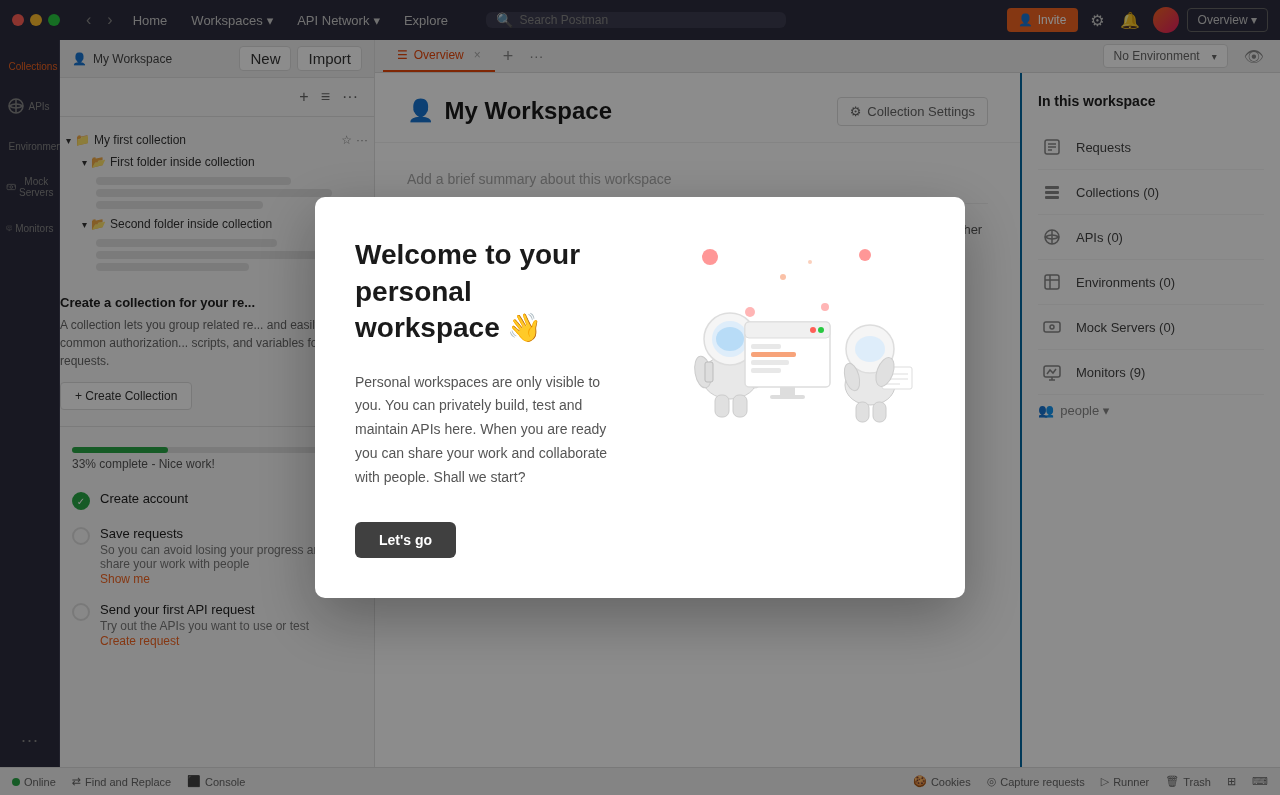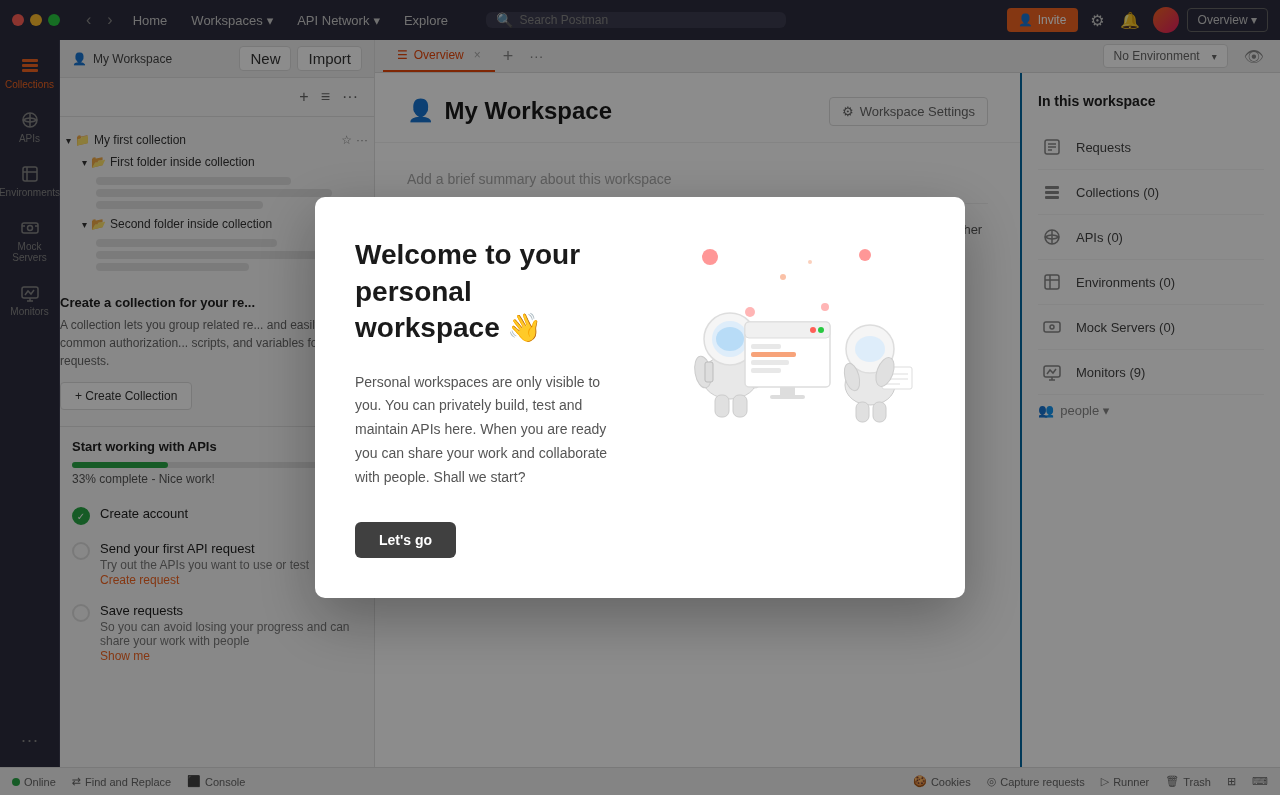--- a/index.html
+++ b/index.html
@@ -41,21 +41,20 @@
       background: #2c2c3e;
       display: flex;
       flex-direction: column;
       align-items: center;
       padding: 8px 0;
       gap: 4px;
       border-right: 1px solid #3d3d50;
     }
     .sidebar-item {
       display: flex;
-      flex-direction: column;
       align-items: center;
       padding: 8px 4px;
       cursor: pointer;
       border-radius: 4px;
       color: #888;
       gap: 3px;
       width: 56px;
       font-size: 10px;
       text-align: center;
     }
@@ -371,52 +370,48 @@
         </div>
       </div>
 
       <div style="padding: 16px 0;">
         <div style="font-size:13px; font-weight:600; color:#222; margin-bottom:6px;">Create a collection for your re...</div>
         <div style="font-size:12px; color:#666; line-height:1.5; margin-bottom:12px;">A collection lets you group related re... and easily set common authorization... scripts, and variables for all requests.</div>
         <button style="background:#fff; border:1px solid #ddd; border-radius:4px; padding:6px 14px; font-size:12px; cursor:pointer; color:#333;">+ Create Collection</button>
       </div>
 
       <div style="border-top:1px solid #e0e0e0; padding:12px;">
-        <div class="progress-header">
-          <span style="font-size:13px; font-weight:600; color:#222;">Start working with APIs</span>
-          <span style="color:#888; cursor:pointer;">▾</span>
-        </div>
         <div class="progress-bar-bg" style="margin:8px 0 4px;">
           <div class="progress-bar-fill" style="width:33%;"></div>
         </div>
         <div class="progress-text">33% complete - Nice work!</div>
 
         <div class="checklist">
           <div class="checklist-item">
             <div class="check-circle done">✓</div>
             <div class="checklist-text">
               <h4>Create account</h4>
+            </div>
+          </div>
+          <div class="checklist-item">
+            <div class="check-circle"></div>
+            <div class="checklist-text">
+              <h4>Save requests</h4>
+              <p>So you can avoid losing your progress and can share your work with people</p>
+              <a href="#">Show me</a>
             </div>
           </div>
           <div class="checklist-item">
             <div class="check-circle"></div>
             <div class="checklist-text">
               <h4>Send your first API request</h4>
               <p>Try out the APIs you want to use or test</p>
               <a href="#">Create request</a>
             </div>
           </div>
-          <div class="checklist-item">
-            <div class="check-circle"></div>
-            <div class="checklist-text">
-              <h4>Save requests</h4>
-              <p>So you can avoid losing your progress and can share your work with people</p>
-              <a href="#">Show me</a>
-            </div>
-          </div>
         </div>
       </div>
     </div>
   </div>
 
   <div style="flex:1; display:flex; flex-direction:column; overflow:hidden;">
 
     <div class="tab-bar">
       <div class="tab active">
         <span style="font-size:12px;">☰</span>
@@ -436,21 +431,21 @@
 
     <div style="display:flex; flex:1; overflow:hidden;">
       <div class="main-content">
         <div class="workspace-header">
           <div class="workspace-title">
             <span style="color:#888; font-size:22px;">👤</span>
             <h1>My Workspace</h1>
           </div>
           <button class="workspace-settings-btn">
             <span>⚙</span>
-            <span>Workspace Settings</span>
+            <span>Collection Settings</span>
           </button>
         </div>
         <div class="workspace-body">
           <div class="summary-placeholder">Add a brief summary about this workspace</div>
           <div class="workspace-description">This is your personal workspace to play around in. Only you can see the collections, APIs, and other</div>
         </div>
       </div>
 
       <div class="right-panel">
         <h3>In this workspace</h3>

